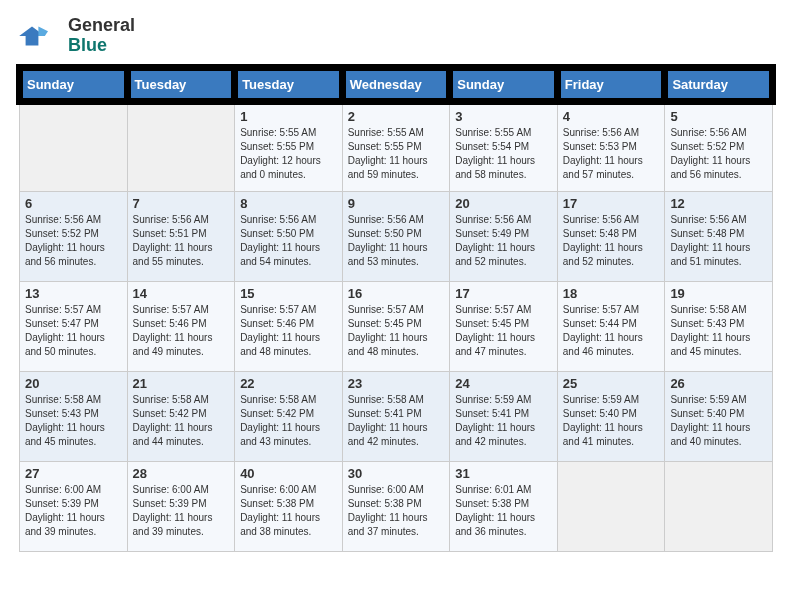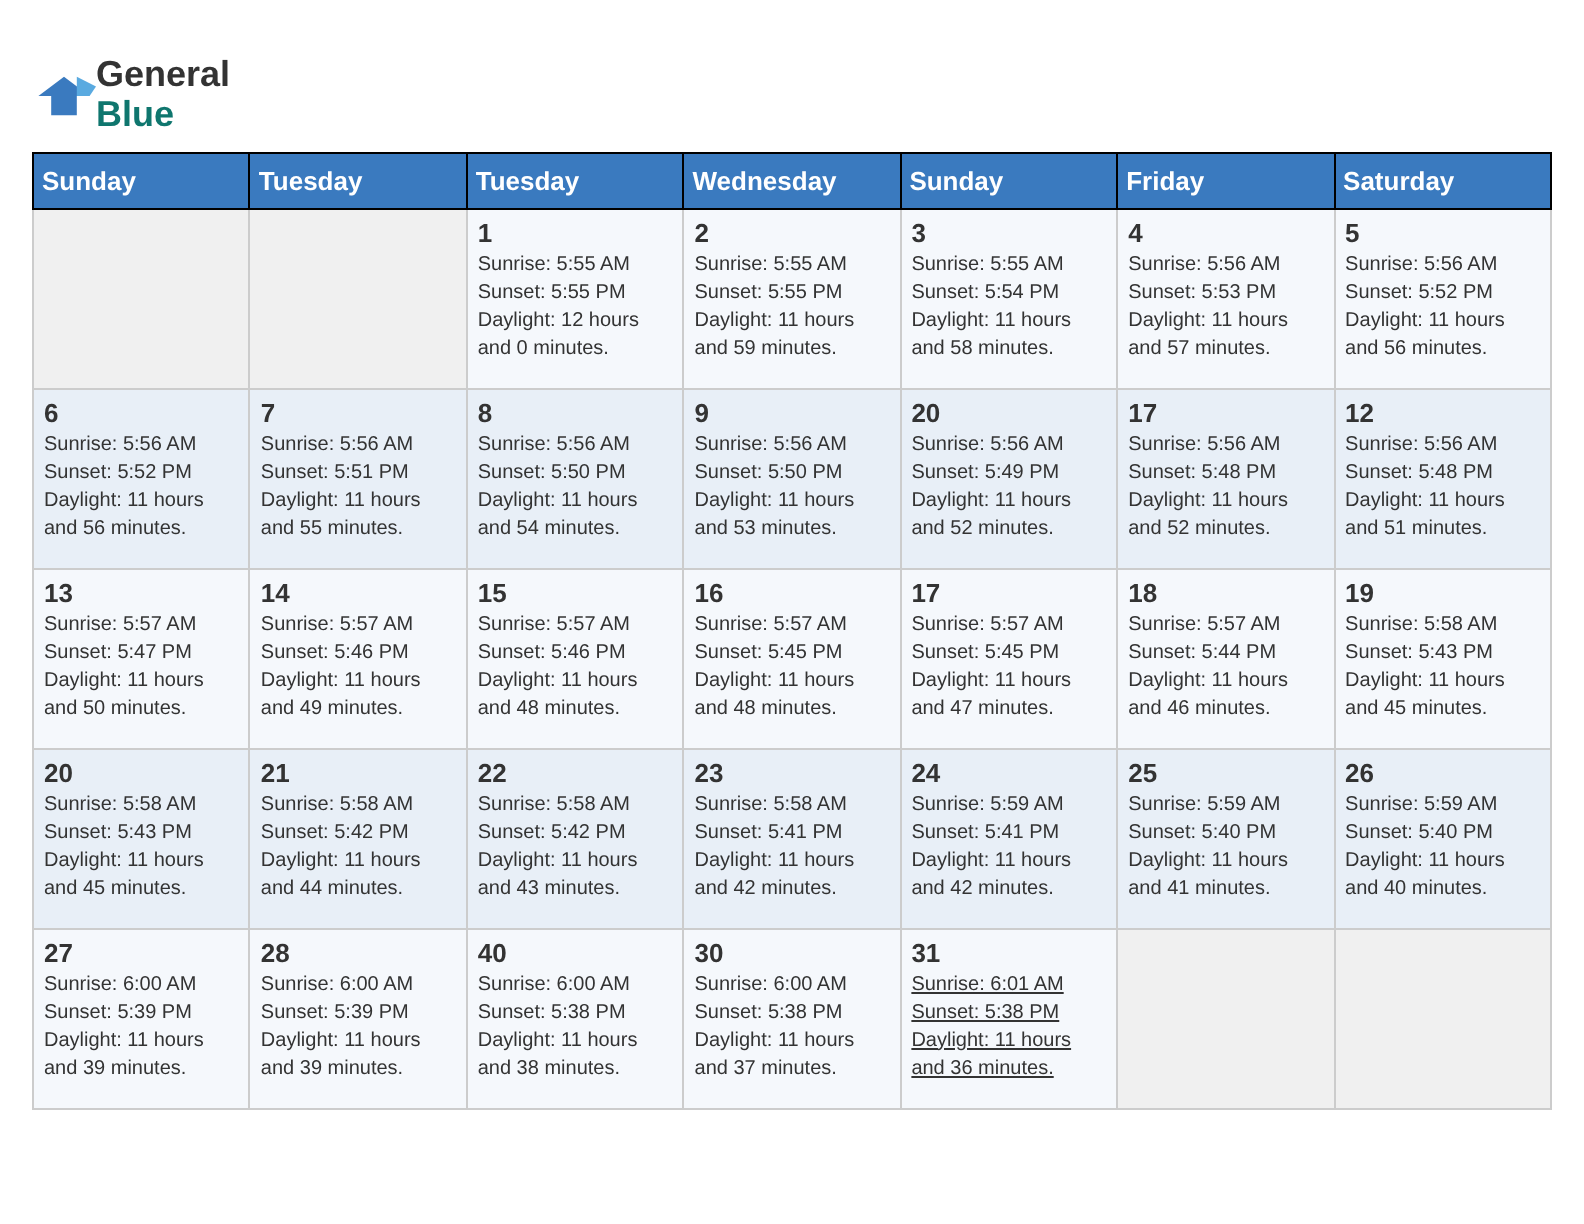--- a/index.html
+++ b/index.html
@@ -12,22 +12,21 @@
     }
     .header {
       display: flex;
       justify-content: space-between;
       align-items: flex-start;
       margin-bottom: 8px;
     }
     .logo {
       display: flex;
       align-items: center;
-      gap: 0;
-      margin-top: 12px;
+      gap: 20px;
     }
     .logo-text {
       font-size: 18px;
       font-weight: bold;
       color: #333;
       line-height: 1.1;
     }
     .logo-text span {
       color: #0f766e;
     }
@@ -52,21 +51,21 @@
       border-collapse: collapse;
       table-layout: fixed;
     }
     thead tr th {
       background-color: #3a7abf;
       color: #fff;
       font-size: 13px;
       font-weight: bold;
       padding: 6px 4px;
       text-align: left;
-      border: 1px solid #000000;
+      border: 7px solid #000000;
     }
     tbody tr td {
       border: 1px solid #ccc;
       vertical-align: top;
       padding: 4px 5px;
       font-size: 10.5px;
       color: #333;
       min-height: 80px;
       height: 90px;
     }
@@ -311,21 +310,21 @@
 Daylight: 11 hours and 38 minutes.</div>
         </td>
         <td>
           <span class="day-num">30</span>
           <div class="day-info" style="white-space: pre-line;">Sunrise: 6:00 AM
 Sunset: 5:38 PM
 Daylight: 11 hours and 37 minutes.</div>
         </td>
         <td>
           <span class="day-num">31</span>
-          <div class="day-info" style="white-space: pre-line; text-decoration: underline;">Sunrise: 6:01 AM
+          <div class="day-info" style="white-space: pre-line;">Sunrise: 6:01 AM
 Sunset: 5:38 PM
 Daylight: 11 hours and 36 minutes.</div>
         </td>
         <td class="empty-cell"></td>
         <td class="empty-cell"></td>
       </tr>
     </tbody>
 </table>
 
 </body></html>

